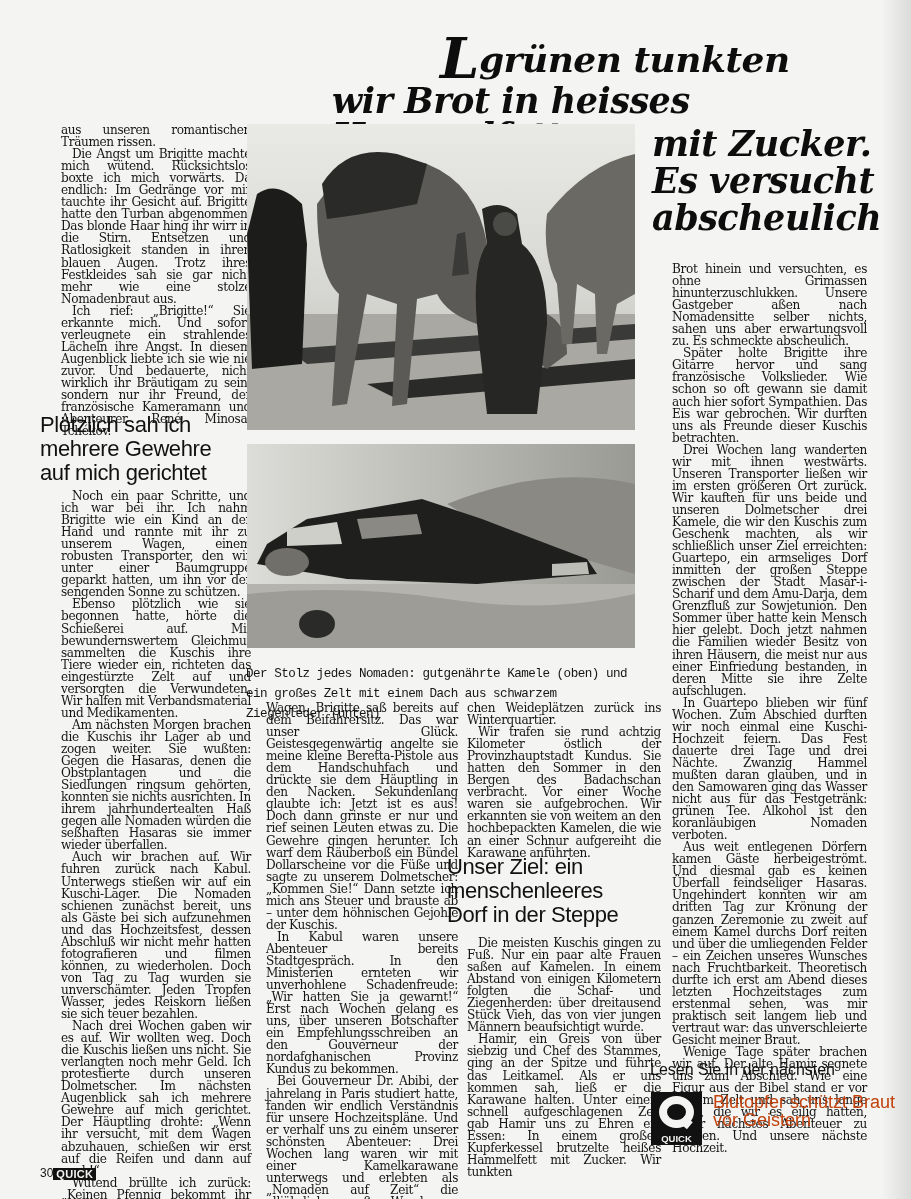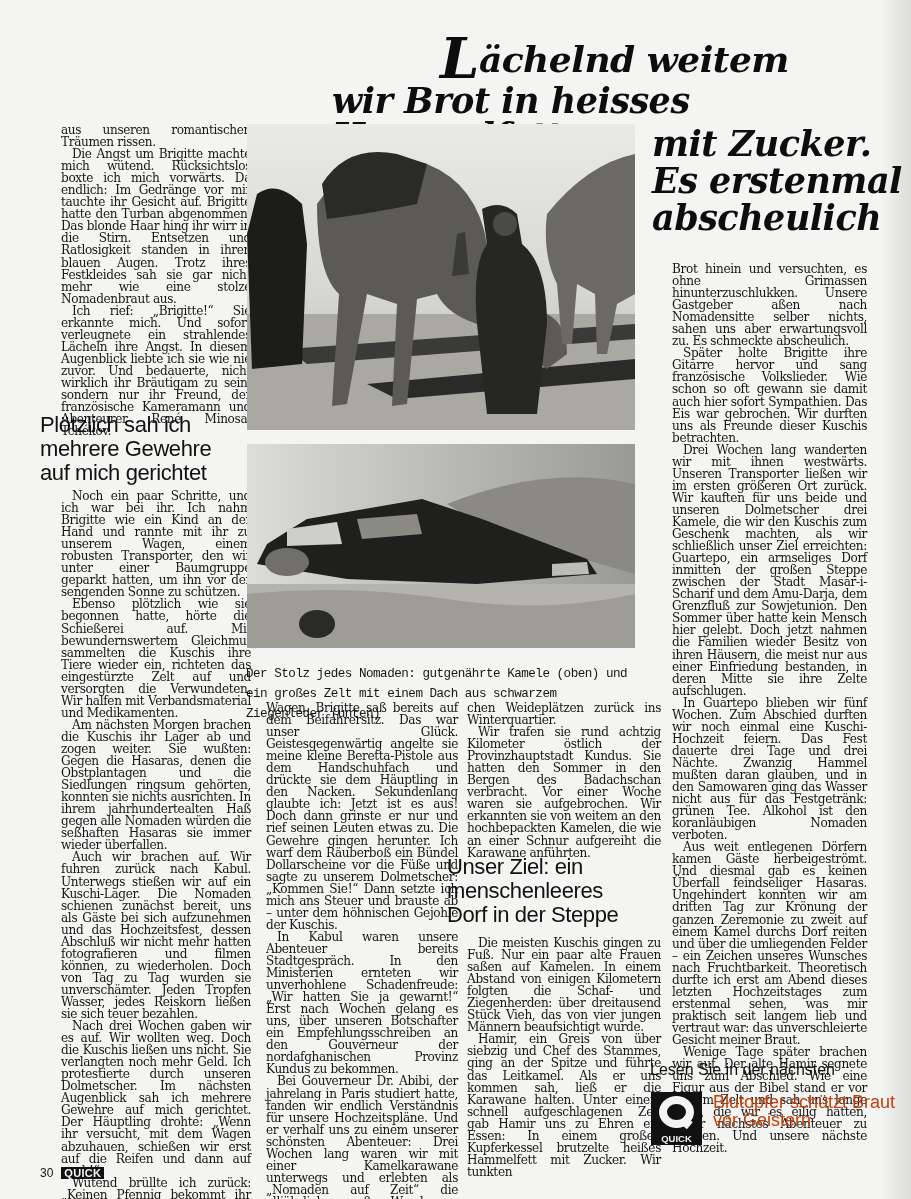--- a/index.html
+++ b/index.html
@@ -105,39 +105,39 @@
   .teaser-title {
     position: absolute; left: 713px; top: 1093px; width: 190px;
     font-family: "Liberation Sans", sans-serif; font-size: 18px; line-height: 18px;
     color: #c2410c;
   }
 
   
   .folio {
     position: absolute; left: 40px; top: 1166px;
     font-family: "Liberation Sans", sans-serif; font-size: 12px;
-    display: flex; align-items: center; gap: 8px;
+    display: flex; align-items: flex-end; gap: 0;
   }
   .folio .brand {
     background: #111; color: #f4f4f2; font-weight: bold;
     font-size: 11px; padding: 0 3px; line-height: 12px;
     letter-spacing: 0.3px;
   }
 </style>
 </head>
 <body>
 
 <div class="page-shade"></div>
 
 <div class="headline h1">
-  <span class="dropcap">L</span><span>ächelnd weitem</span>
+  <span class="dropcap">L</span><span>grünen tunkten</span>
 </div>
 <div class="headline h2">wir Brot in heisses Hammelfett</div>
 <div class="headline h3">mit Zucker.</div>
-<div class="headline h4">Es erstenmal</div>
+<div class="headline h4">Es versucht</div>
 <div class="headline h5">abscheulich</div>
 
 <div class="col c1">
   <p class="noindent">aus unseren romantischen Träumen rissen.</p>
   <p>Die Angst um Brigitte machte mich wütend. Rücksichtslos boxte ich mich vorwärts. Da endlich: Im Gedränge vor mir tauchte ihr Gesicht auf. Brigitte hatte den Turban abgenommen. Das blonde Haar hing ihr wirr in die Stirn. Entsetzen und Ratlosigkeit standen in ihren blauen Augen. Trotz ihres Festkleides sah sie gar nicht mehr wie eine stolze Nomadenbraut aus.</p>
   <p>Ich rief: „Brigitte!“ Sie erkannte mich. Und sofort verleugnete ein strahlendes Lächeln ihre Angst. In diesem Augenblick liebte ich sie wie nie zuvor. Und bedauerte, nicht wirklich ihr Bräutigam zu sein, sondern nur ihr Freund, der französische Kameramann und Abenteurer René Minosa-Tchékov.</p>
 </div>
 
 <div class="subhead sh1">Plötzlich sah ich mehrere Gewehre auf mich gerichtet</div>
 

